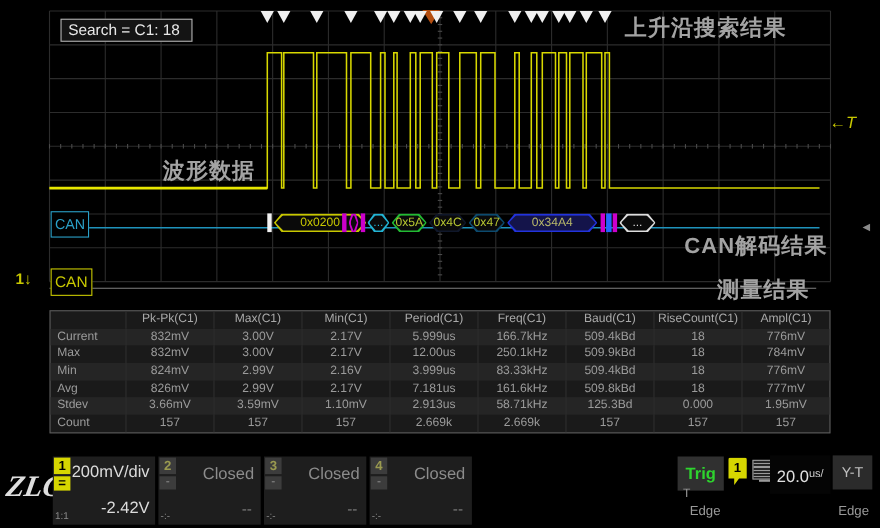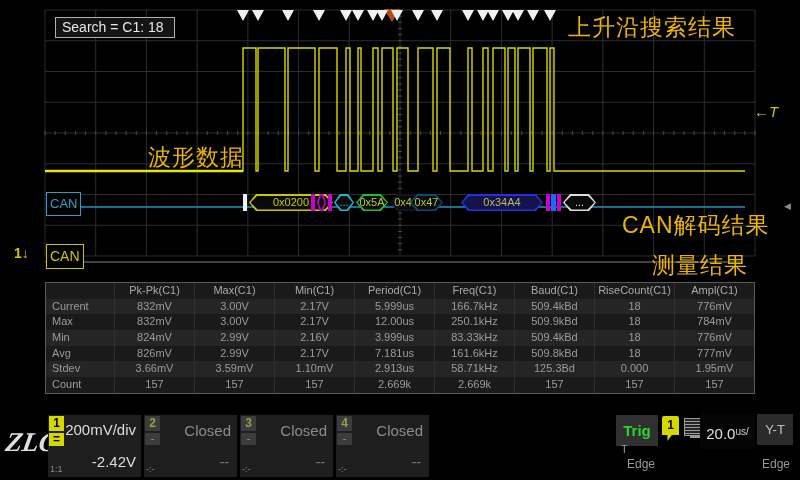--- a/index.html
+++ b/index.html
@@ -2,21 +2,21 @@
 <html><head>
 <meta charset="utf-8">
 <style>
   html,body{margin:0;padding:0;background:#000;}
   #app{position:relative;width:800px;height:480px;background:#000;overflow:hidden;
        font-family:"Liberation Sans",sans-serif;}
   #scope-svg{position:absolute;left:0;top:0;}
   .abs{position:absolute;}
   .search-box{left:55px;top:17px;border:1px solid #b0b0b0;background:#141414;color:#e8e8e8;
               font-size:14px;padding:1px 10px 2px 6px;white-space:nowrap;}
-  .ann{position:absolute;color:#eab308;font-weight:normal;font-size:23px;letter-spacing:1px;white-space:nowrap;}
+  .ann{position:absolute;color:#a3a3a3;font-weight:bold;font-size:20px;letter-spacing:1px;white-space:nowrap;}
   .ann-search{left:568px;top:12px;}
   .ann-wave{left:148px;top:142px;}
   .ann-decode{left:622px;top:210px;}
   .ann-measure{left:652px;top:250px;}
   .bus-label{position:absolute;font-size:13px;line-height:14px;padding:4px 3px;background:#000;}
   .bus-can1{left:46px;top:192px;border:1px solid #2aa0c8;color:#2aa0c8;}
   .bus-can2{left:46px;top:244px;border:1px solid #c8c800;color:#c8c800;font-size:14px;line-height:15px;}
   .ch-marker{left:14px;top:245px;color:#c8c800;font-size:14px;font-weight:bold;}
   .trig-marker{left:754px;top:103px;color:#c8c800;font-size:15px;font-style:italic;}
   .scroll-arrow{left:784px;top:201px;color:#8a8a8a;font-size:9px;}
@@ -270,21 +270,21 @@
         <div class="txt" style="color: rgb(34, 180, 212);">...</div>
       </div>
       <div class="frame" style="left: 356px; width: 32px; background: rgb(34, 187, 51); clip-path: polygon(7px 0px, calc(100% - 7px) 0px, 100% 50%, calc(100% - 7px) 100%, 7px 100%, 0px 50%);">
         <div class="inner" style="clip-path: polygon(7px 0px, calc(100% - 7px) 0px, 100% 50%, calc(100% - 7px) 100%, 7px 100%, 0px 50%);"></div>
         <div class="txt" style="color: rgb(184, 200, 50);">0x5A</div>
       </div>
       <div class="frame" style="left: 390px; width: 34px; background: #0f172a; clip-path: polygon(7px 0px, calc(100% - 7px) 0px, 100% 50%, calc(100% - 7px) 100%, 7px 100%, 0px 50%);">
         <div class="inner" style="clip-path: polygon(7px 0px, calc(100% - 7px) 0px, 100% 50%, calc(100% - 7px) 100%, 7px 100%, 0px 50%);"></div>
         <div class="txt" style="color: rgb(184, 200, 50);">0x4C</div>
       </div>
-      <div class="frame" style="left: 410px; width: 33px; background: #0c4a6e; clip-path: polygon(7px 0px, calc(100% - 7px) 0px, 100% 50%, calc(100% - 7px) 100%, 7px 100%, 0px 50%);">
+      <div class="frame" style="left: 426px; width: 33px; background: #0c4a6e; clip-path: polygon(7px 0px, calc(100% - 7px) 0px, 100% 50%, calc(100% - 7px) 100%, 7px 100%, 0px 50%);">
         <div class="inner" style="clip-path: polygon(7px 0px, calc(100% - 7px) 0px, 100% 50%, calc(100% - 7px) 100%, 7px 100%, 0px 50%);"></div>
         <div class="txt" style="color: rgb(184, 200, 50);">0x47</div>
       </div>
       <div class="frame" style="left: 461px; width: 82px; background: rgb(34, 51, 221); clip-path: polygon(7px 0px, calc(100% - 7px) 0px, 100% 50%, calc(100% - 7px) 100%, 7px 100%, 0px 50%);">
         <div class="inner" style="clip-path: polygon(7px 0px, calc(100% - 7px) 0px, 100% 50%, calc(100% - 7px) 100%, 7px 100%, 0px 50%); background: rgb(20, 20, 74);"></div>
         <div class="txt" style="color: rgb(185, 185, 106);">0x34A4</div>
       </div>
       <div class="fbar" style="left: 546px; width: 4px; background: rgb(204, 0, 204);"></div>
       <div class="fbar" style="left: 551px; width: 5px; background: rgb(34, 102, 255);"></div>
       <div class="fbar" style="left: 557px; width: 4px; background: rgb(204, 0, 204);"></div>

